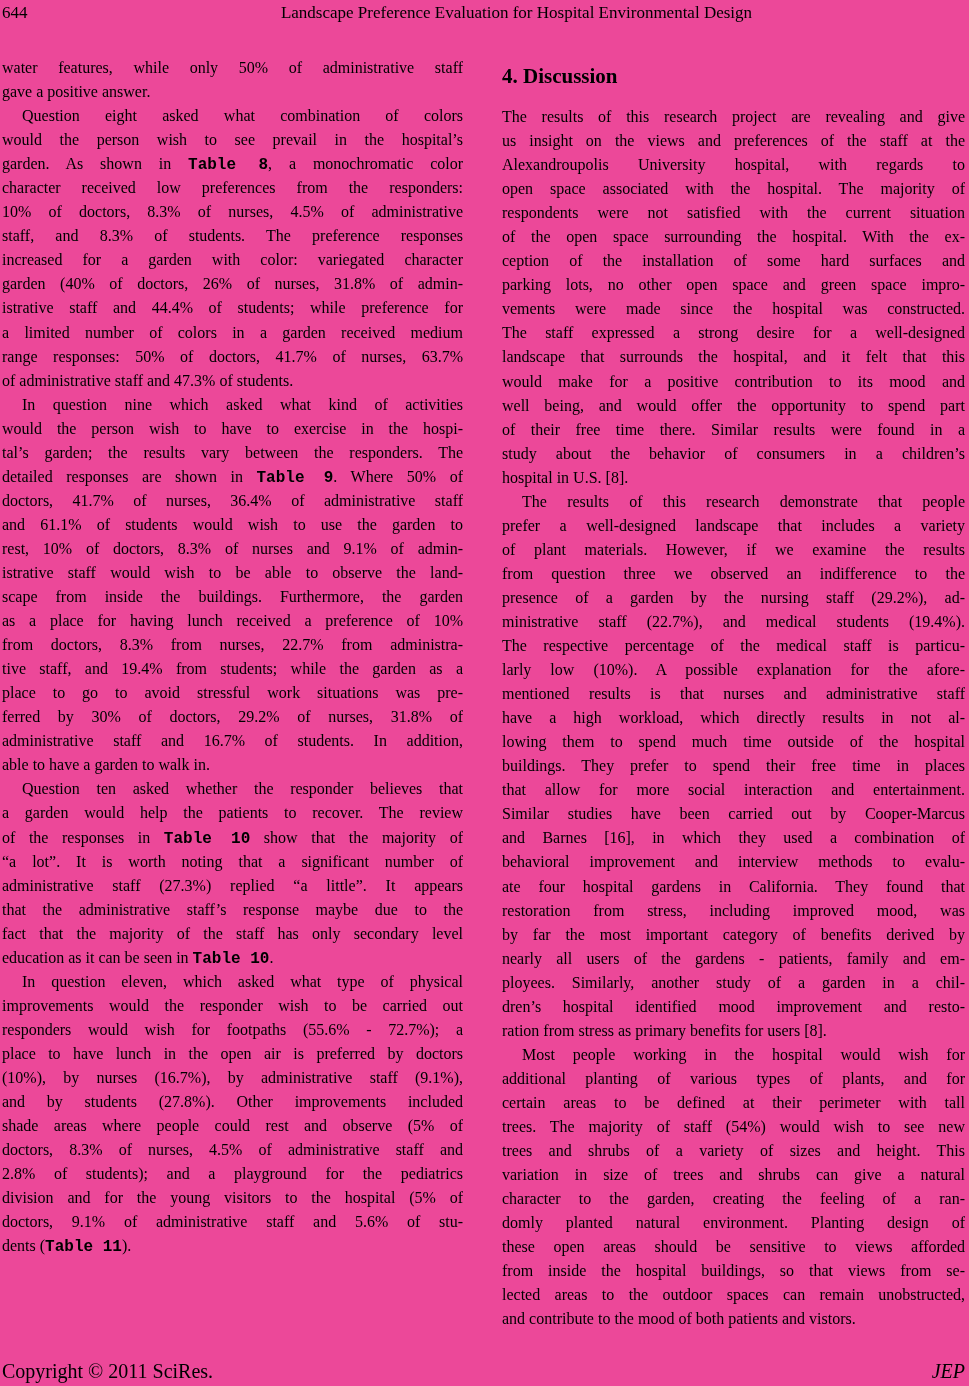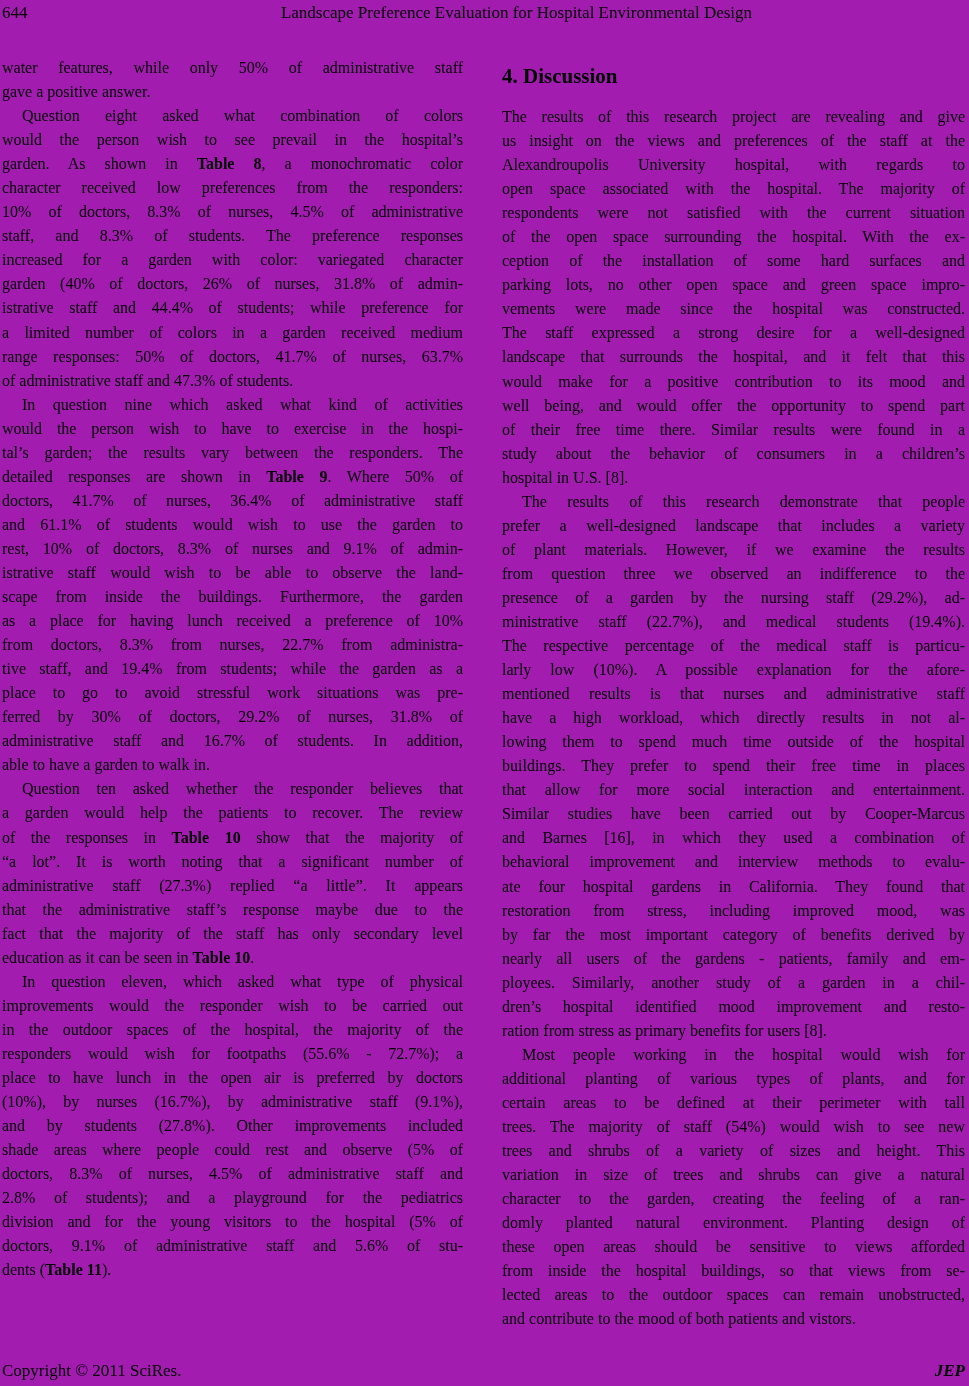--- a/index.html
+++ b/index.html
@@ -1,21 +1,21 @@
 <!DOCTYPE html>
 <html><head>
 <meta charset="utf-8">
 <style>
   html,body{margin:0;padding:0;}
   body{
     width:969px;height:1386px;background:#ffffff;color:#000;
     font-family:"Liberation Serif","DejaVu Serif",serif;
     -webkit-font-smoothing:antialiased;
   }
-  .page{position:relative;width:969px;height:1386px;background:#a21caf;overflow:hidden;}
+  .page{position:relative;width:969px;height:1386px;background:#ec4899;overflow:hidden;}
 
   
   .header{position:absolute;top:3px;left:0;width:100%;height:22px;font-size:17px;line-height:20px;}
   .page-num{position:absolute;left:2px;top:0;}
   .running-title{display:block;width:100%;text-align:center;margin-left:32px;}
 
   
   .col{position:absolute;top:56px;}
   .col-left{left:2px;width:461px;}
   .col-right{left:502px;width:463px;}
@@ -24,34 +24,34 @@
     font-size:16px;
     line-height:24.06px;
     height:24.06px;
     overflow:hidden;
     text-align:justify;
     text-align-last:justify;
     -moz-text-align-last:justify;
   }
   .ln.end{text-align-last:left;-moz-text-align-last:left;}
   .ln.indent{text-indent:20px;}
-  .ln b{font-weight:bold;}
+  .ln b{font-weight:bold;font-family:Liberation Mono, monospace;}
 
   .heading{
     font-size:21px;font-weight:bold;line-height:26px;height:26px;
     margin:7px 0 16px 0;white-space:nowrap;
   }
 
   
   .footer{
     position:absolute;top:1361px;left:2px;width:963px;
     display:flex;justify-content:space-between;align-items:baseline;
-    font-size:17px;line-height:20px;
+    font-size:20px;line-height:20px;
   }
-  .footer-journal{font-weight:bold;font-style:italic;}
+  .footer-journal{font-weight:normal;font-style:italic;}
 </style>
 </head>
 <body>
 
 <div class="page">
 
   <div class="header">
     <span class="page-num">644</span>
     <span class="running-title">Landscape Preference Evaluation for Hospital Environmental Design</span>
   </div>
@@ -90,21 +90,20 @@
       <div class="ln indent"><span>Question ten asked whether the responder believes that</span></div>
       <div class="ln"><span>a garden would help the patients to recover. The review</span></div>
       <div class="ln"><span>of the responses in </span><b>Table 10</b><span> show that the majority of</span></div>
       <div class="ln"><span>“a lot”. It is worth noting that a significant number of</span></div>
       <div class="ln"><span>administrative staff (27.3%) replied “a little”. It appears</span></div>
       <div class="ln"><span>that the administrative staff’s response maybe due to the</span></div>
       <div class="ln"><span>fact that the majority of the staff has only secondary level</span></div>
       <div class="ln end"><span>education as it can be seen in </span><b>Table 10</b><span>.</span></div>
       <div class="ln indent"><span>In question eleven, which asked what type of physical</span></div>
       <div class="ln"><span>improvements would the responder wish to be carried out</span></div>
-      <div class="ln"><span>in the outdoor spaces of the hospital, the majority of the</span></div>
       <div class="ln"><span>responders would wish for footpaths (55.6% - 72.7%); a</span></div>
       <div class="ln"><span>place to have lunch in the open air is preferred by doctors</span></div>
       <div class="ln"><span>(10%), by nurses (16.7%), by administrative staff (9.1%),</span></div>
       <div class="ln"><span>and by students (27.8%). Other improvements included</span></div>
       <div class="ln"><span>shade areas where people could rest and observe (5% of</span></div>
       <div class="ln"><span>doctors, 8.3% of nurses, 4.5% of administrative staff and</span></div>
       <div class="ln"><span>2.8% of students); and a playground for the pediatrics</span></div>
       <div class="ln"><span>division and for the young visitors to the hospital (5% of</span></div>
       <div class="ln"><span>doctors, 9.1% of administrative staff and 5.6% of stu-</span></div>
       <div class="ln end"><span>dents (</span><b>Table 11</b><span>).</span></div>

